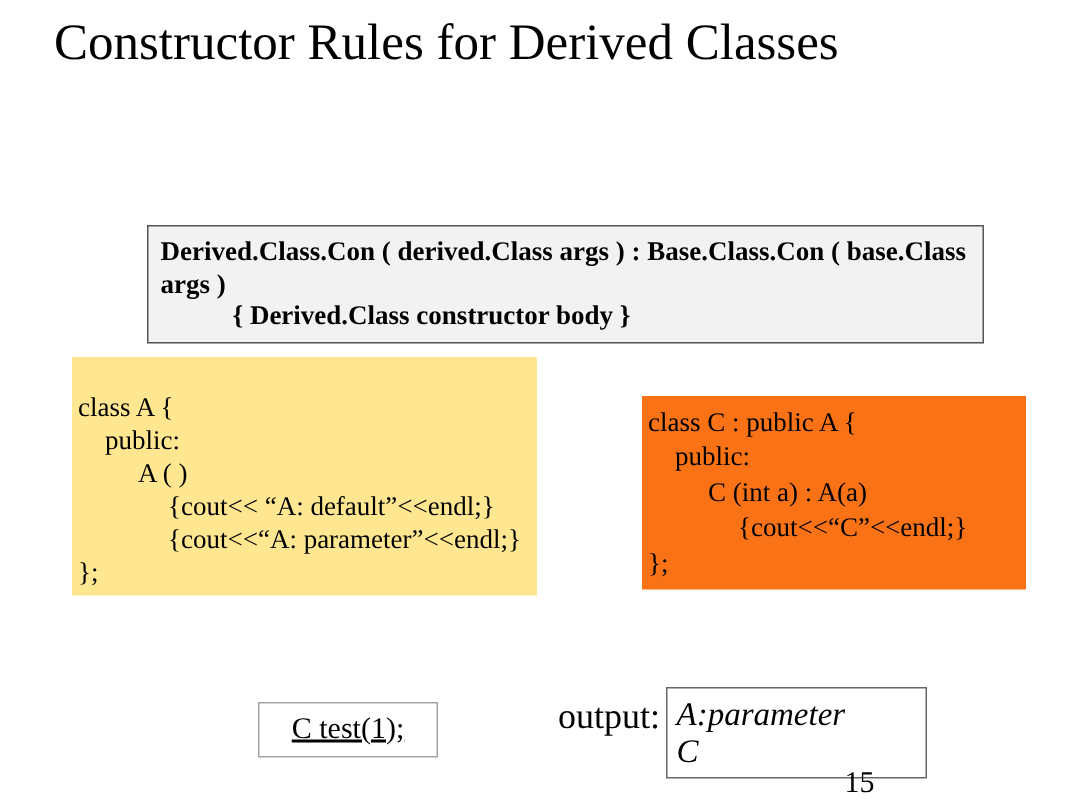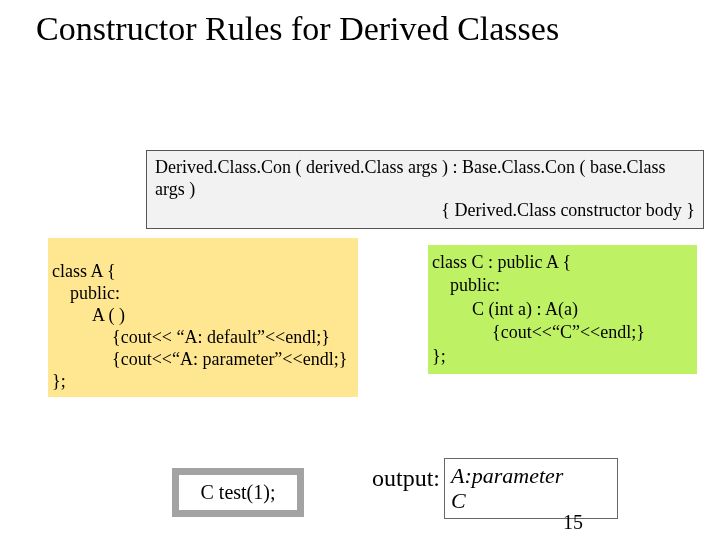--- a/index.html
+++ b/index.html
@@ -34,62 +34,61 @@
     line-height: 1.15;
   }
   .syntax-box {
     position: absolute;
     top: 150px;
     left: 98px;
     width: 540px;
     border: 1px solid #555;
     background: #f2f2f2;
     font-size: 18px;
-    font-weight: normal;
+    font-weight: bold;
     padding: 6px 8px 6px 8px;
     line-height: 1.2;
-    margin-left: 48px;
   }
   .syntax-body-indent {
     padding-left: 48px;
-    text-align: right;
   }
   .box-a {
     position: absolute;
     top: 238px;
     left: 48px;
     width: 302px;
     background: #ffe691;
     font-size: 18px;
     padding: 23px 4px 4px 4px;
     line-height: 1.22;
   }
   .box-c {
     position: absolute;
-    top: 245px;
+    top: 264px;
     left: 428px;
     width: 248px;
-    background: #bef264;
+    background: #f97316;
     font-size: 18px;
-    padding: 6px 17px 6px 4px;
+    padding: 6px 4px 6px 4px;
     line-height: 1.3;
   }
   .indent1 { padding-left: 18px; }
   .indent2 { padding-left: 40px; }
   .indent3 { padding-left: 60px; }
   .call-box {
     position: absolute;
     top: 468px;
     left: 172px;
     width: 110px;
-    border: 7px solid #a3a3a3;
+    border: 1px solid #a3a3a3;
     background: #fff;
     font-size: 20px;
     text-align: center;
     padding: 6px 4px;
+    text-decoration: underline;
   }
   .output-label {
     position: absolute;
     top: 465px;
     left: 372px;
     font-size: 24px;
   }
   .output-box {
     position: absolute;
     top: 458px;

